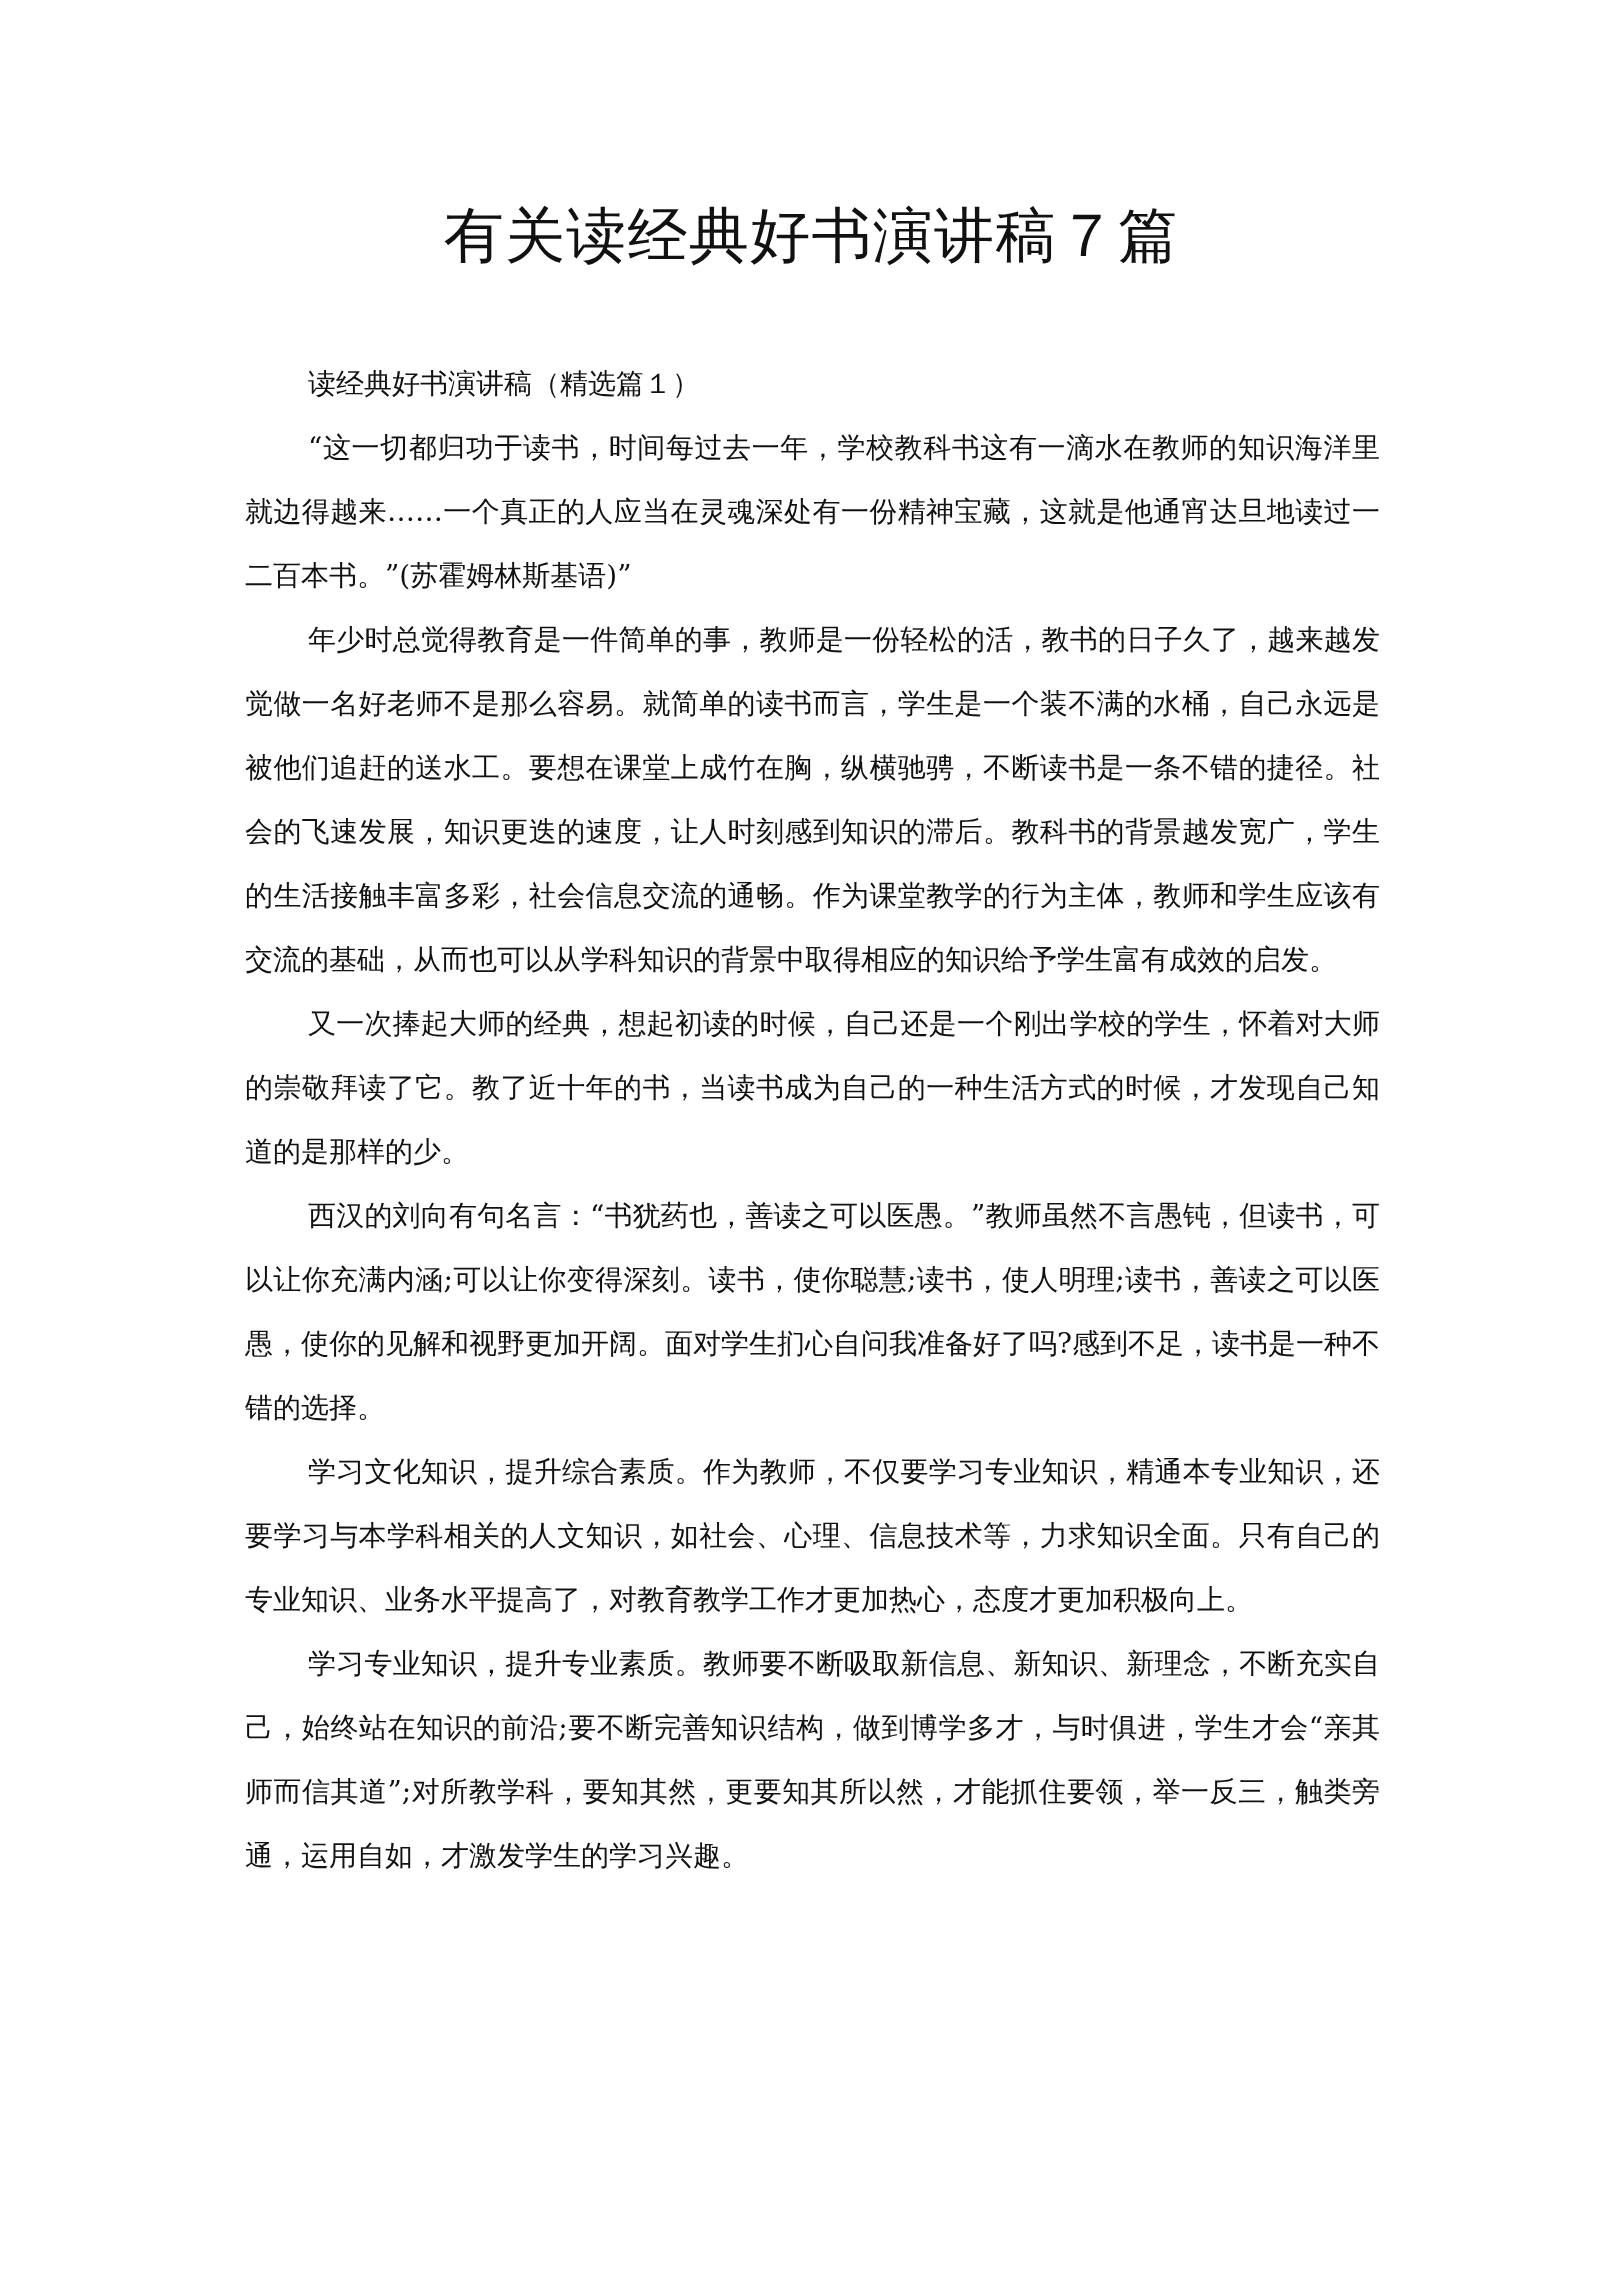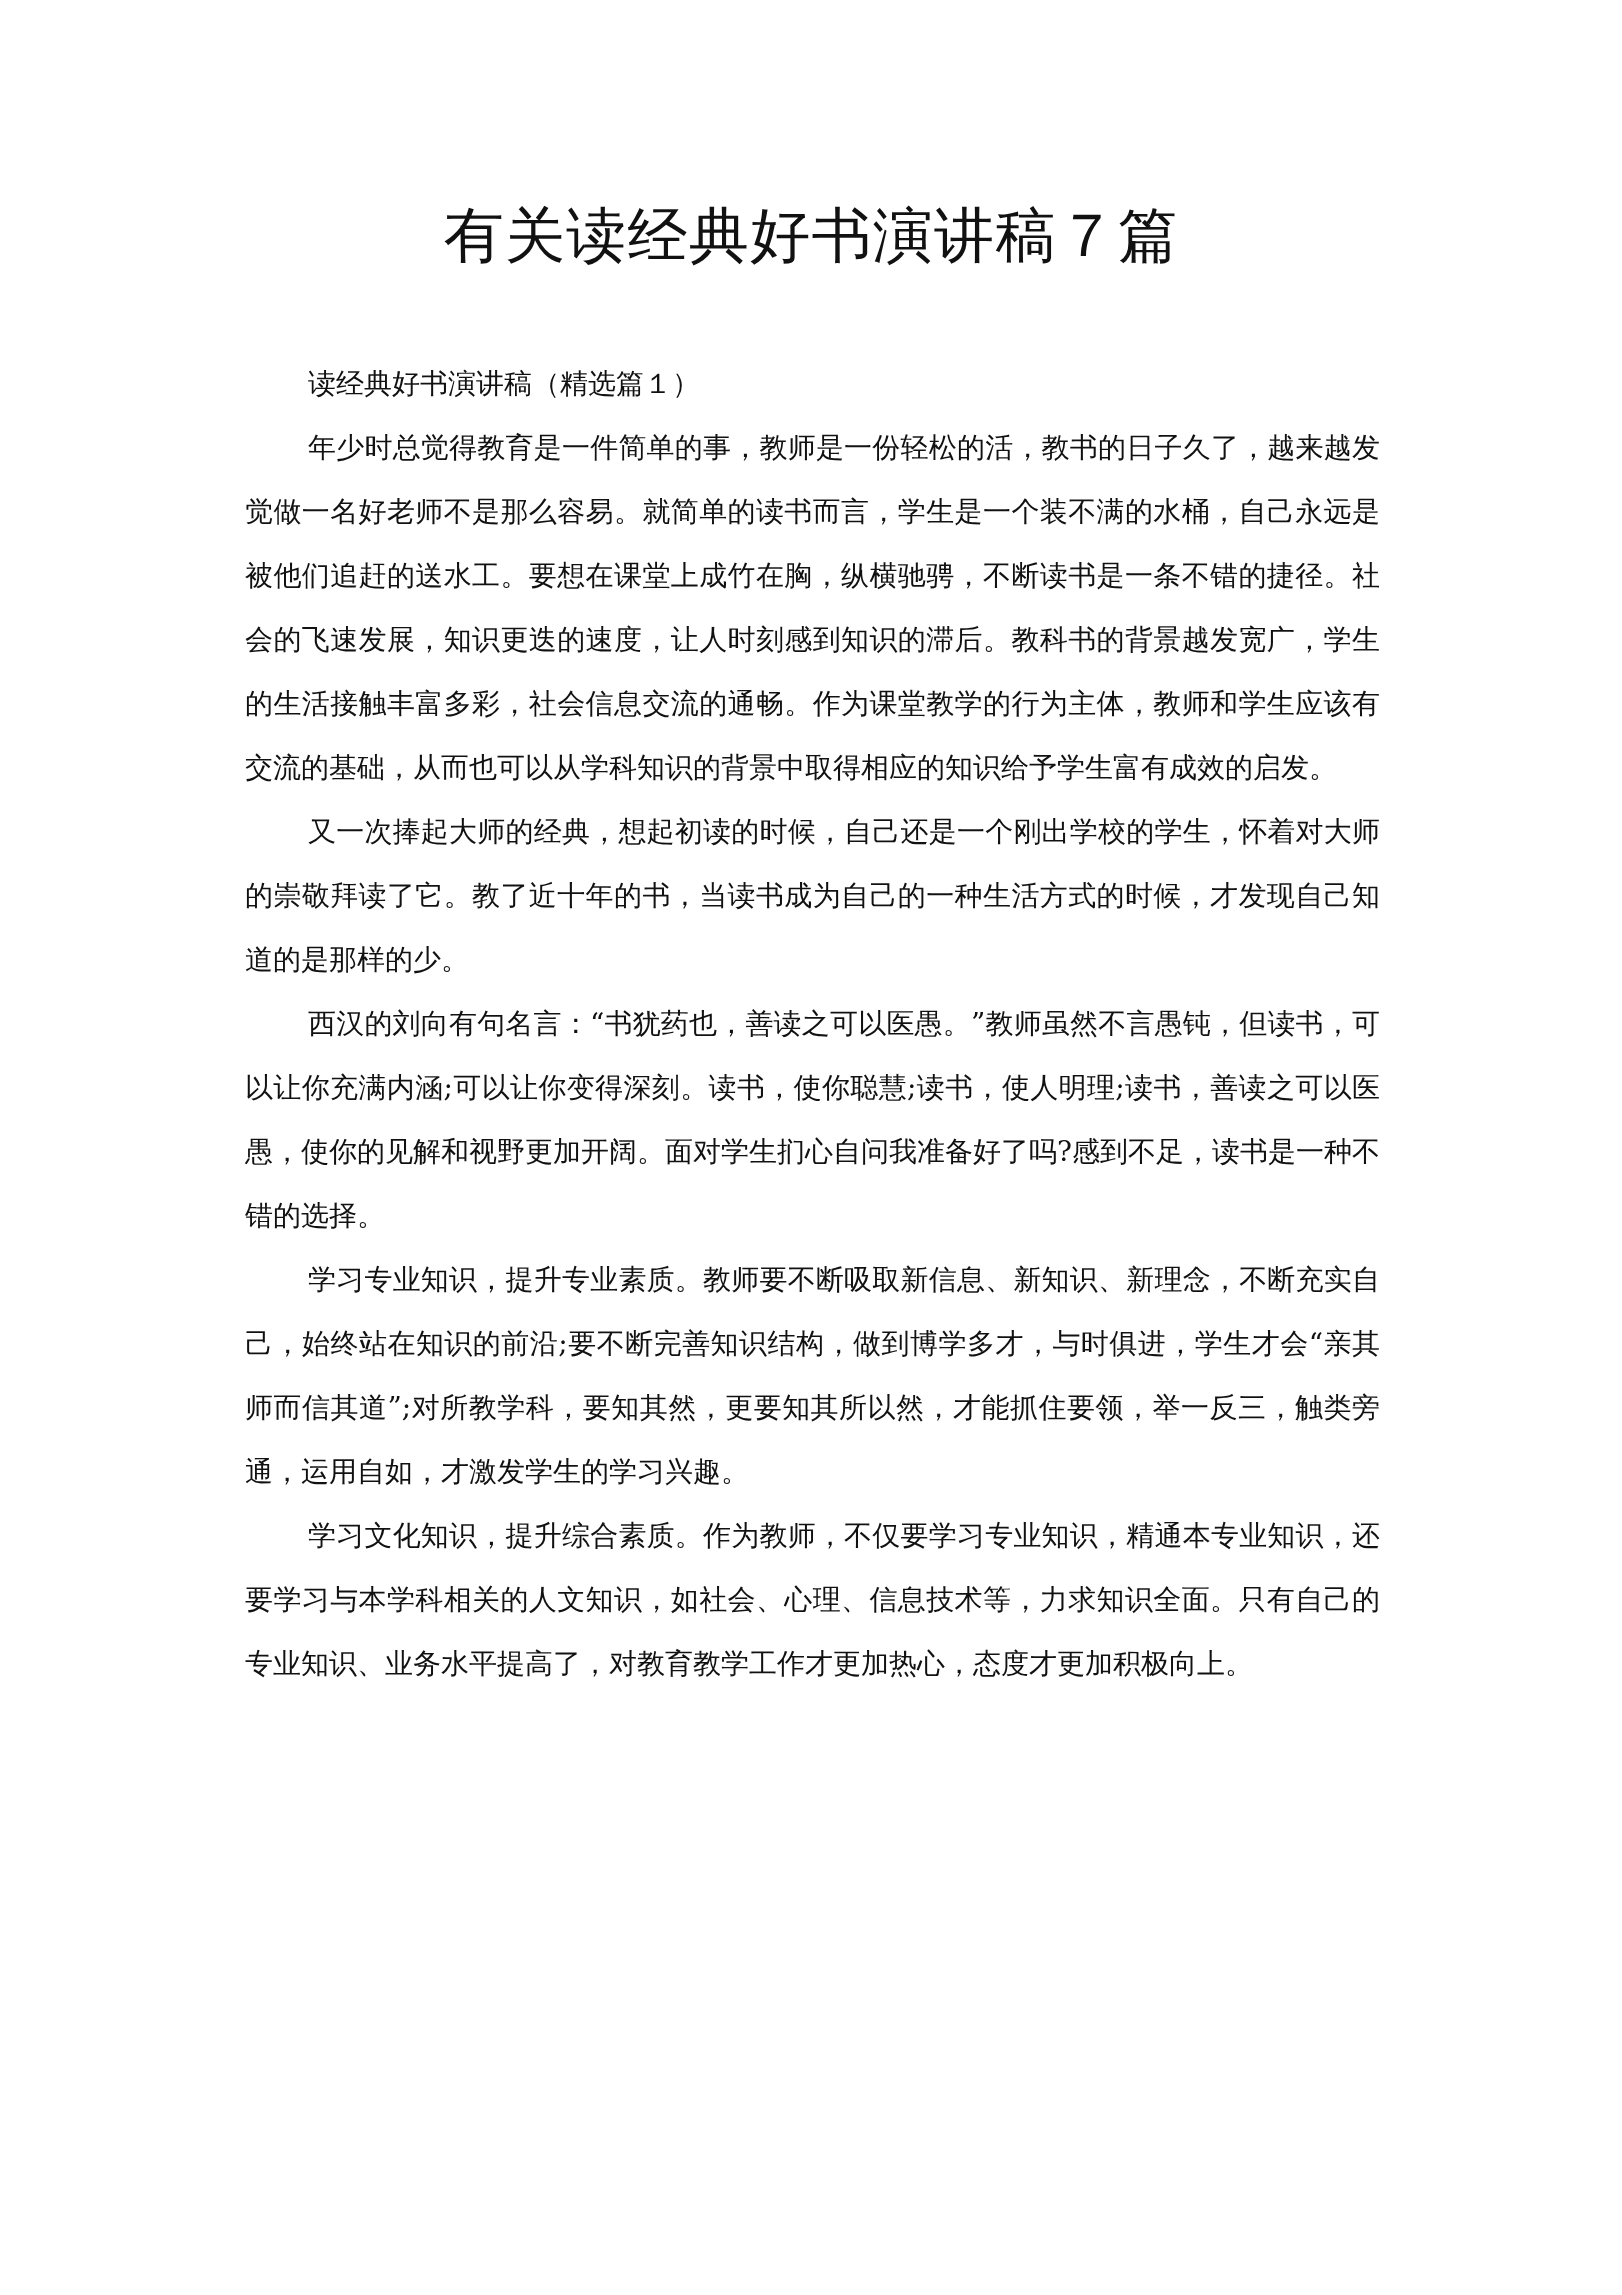--- a/index.html
+++ b/index.html
@@ -56,21 +56,22 @@
     }
   </style>
 </head>
 <body>
 
 <div class="page">
   <h1 class="doc-title">有关读经典好书演讲稿７篇</h1>
 
   <div class="body-text">
     <p class="section-heading">读经典好书演讲稿（精选篇１）</p>
+    <p class="para">“这一切都归功于读书，时间每过去一年，学校教科书这有一滴水在教师的知识海洋里就边得越来……一个真正的人应当在灵魂深处有一份精神宝藏，这就是他通宵达旦地读过一二百本书。”(苏霍姆林斯基语)”</p>
     <p class="para">年少时总觉得教育是一件简单的事，教师是一份轻松的活，教书的日子久了，越来越发觉做一名好老师不是那么容易。就简单的读书而言，学生是一个装不满的水桶，自己永远是被他们追赶的送水工。要想在课堂上成竹在胸，纵横驰骋，不断读书是一条不错的捷径。社会的飞速发展，知识更迭的速度，让人时刻感到知识的滞后。教科书的背景越发宽广，学生的生活接触丰富多彩，社会信息交流的通畅。作为课堂教学的行为主体，教师和学生应该有交流的基础，从而也可以从学科知识的背景中取得相应的知识给予学生富有成效的启发。</p>
     <p class="para">又一次捧起大师的经典，想起初读的时候，自己还是一个刚出学校的学生，怀着对大师的崇敬拜读了它。教了近十年的书，当读书成为自己的一种生活方式的时候，才发现自己知道的是那样的少。</p>
     <p class="para">西汉的刘向有句名言：“书犹药也，善读之可以医愚。”教师虽然不言愚钝，但读书，可以让你充满内涵;可以让你变得深刻。读书，使你聪慧;读书，使人明理;读书，善读之可以医愚，使你的见解和视野更加开阔。面对学生扪心自问我准备好了吗?感到不足，读书是一种不错的选择。</p>
 
+    <p class="para">学习文化知识，提升综合素质。作为教师，不仅要学习专业知识，精通本专业知识，还要学习与本学科相关的人文知识，如社会、心理、信息技术等，力求知识全面。只有自己的专业知识、业务水平提高了，对教育教学工作才更加热心，态度才更加积极向上。</p>
     <p class="para">学习专业知识，提升专业素质。教师要不断吸取新信息、新知识、新理念，不断充实自己，始终站在知识的前沿;要不断完善知识结构，做到博学多才，与时俱进，学生才会“亲其师而信其道”;对所教学科，要知其然，更要知其所以然，才能抓住要领，举一反三，触类旁通，运用自如，才激发学生的学习兴趣。</p>
-    <p class="para">学习文化知识，提升综合素质。作为教师，不仅要学习专业知识，精通本专业知识，还要学习与本学科相关的人文知识，如社会、心理、信息技术等，力求知识全面。只有自己的专业知识、业务水平提高了，对教育教学工作才更加热心，态度才更加积极向上。</p>
   </div>
 </div>
 
 
 </body></html>

